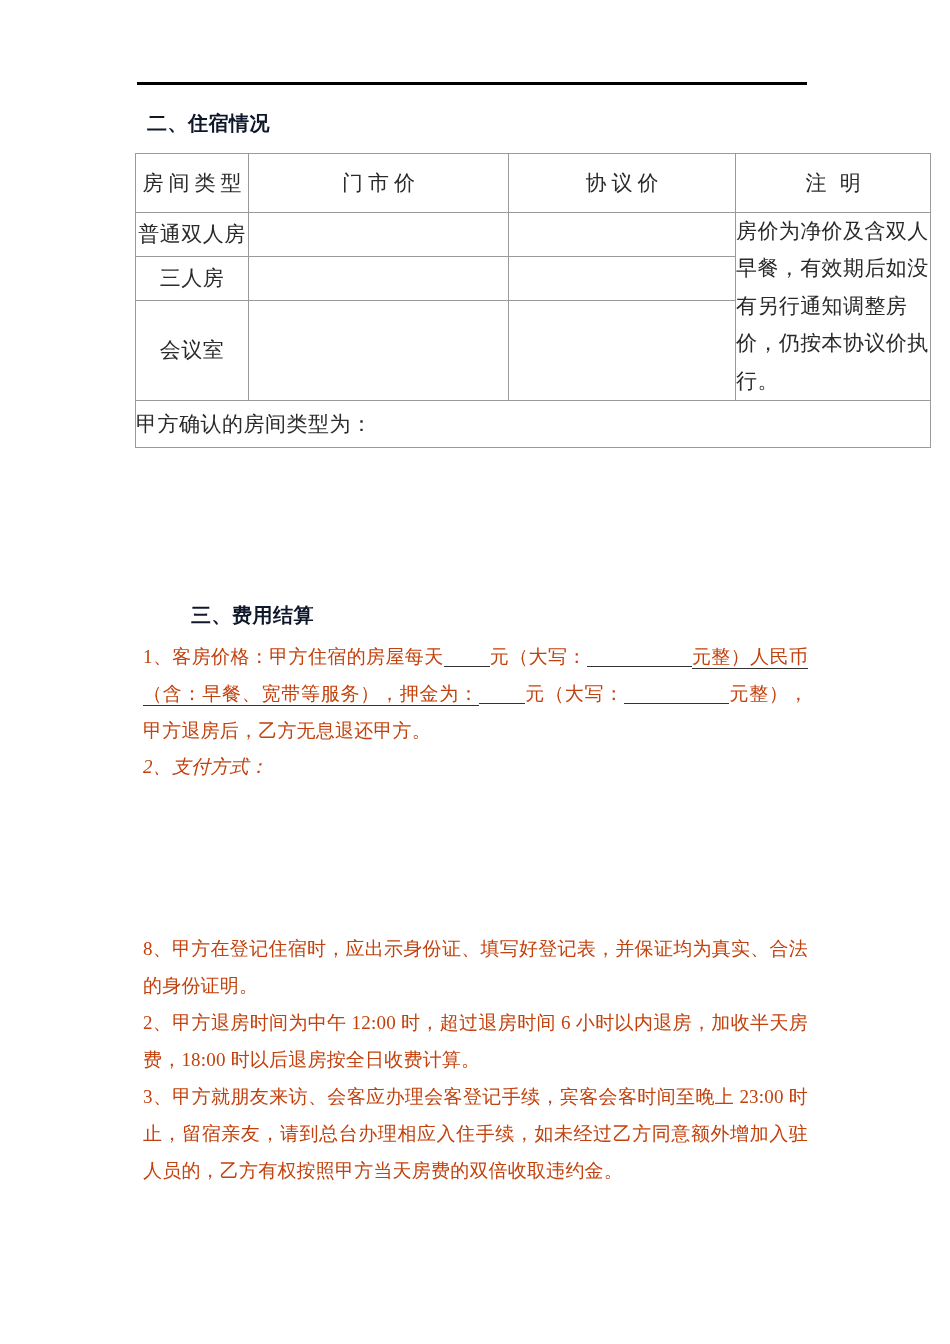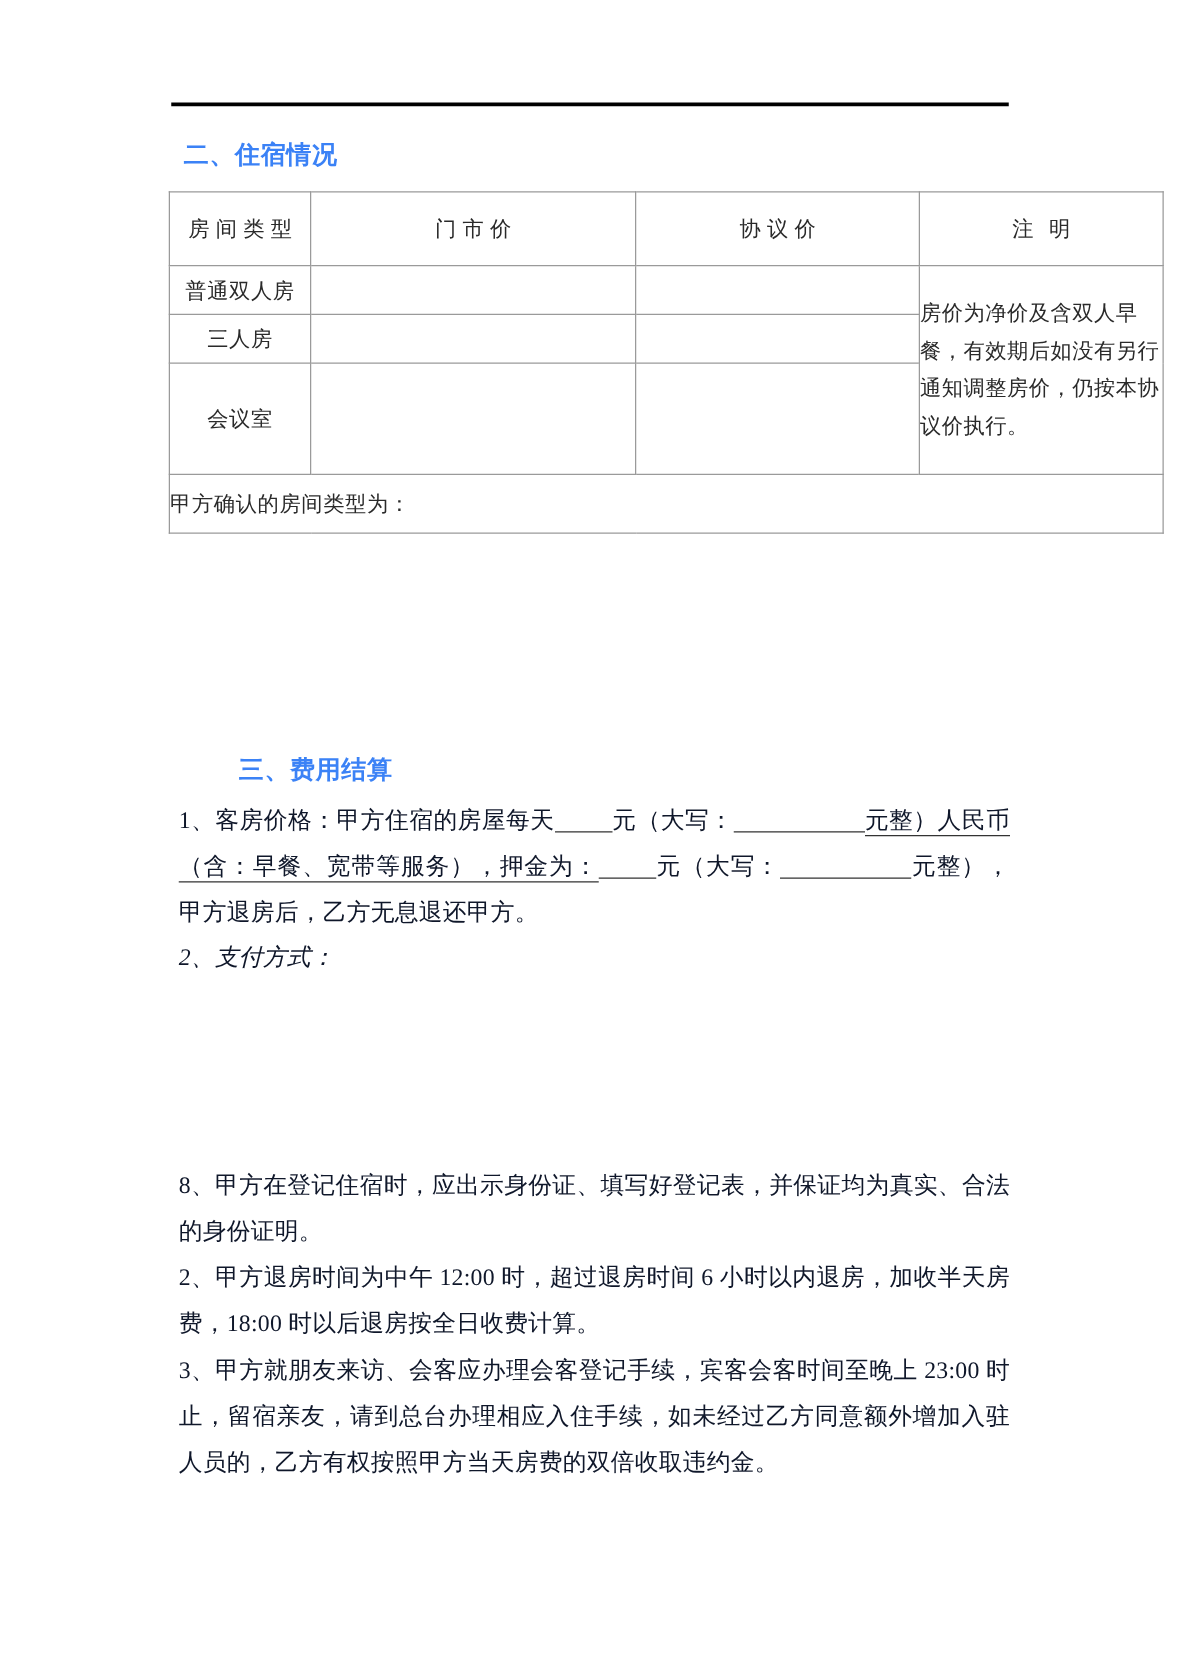--- a/index.html
+++ b/index.html
@@ -33,42 +33,42 @@
     background: #000000;
   }
 
   
   .heading {
     position: absolute;
     font-weight: bold;
     font-size: 20px;
     letter-spacing: 0.5px;
     white-space: nowrap;
-    color: #3b82f6;
+    color: #0f172a;
   }
   #heading-accommodation { left: 147px; top: 110px; }
   #heading-settlement    { left: 143px; top: 602px; margin-left: 48px; }
   #heading-party-a-duty  { left: 143px; top: 889px; }
 
   
   .room-table {
     position: absolute;
     left: 135px;
     top: 153px;
     width: 795px;
     border-collapse: collapse;
     table-layout: fixed;
     font-size: 17px;
     color: #2a2a2a;
   }
   .room-table td {
     border: 1px solid #9a9a9a;
     padding: 0;
     vertical-align: middle;
-    font-size: 17px;
+    font-size: 21px;
     margin-left: 26px;
   }
   .col-type  { width: 113px; }
   .col-rack  { width: 260px; }
   .col-agree { width: 227px; }
   .col-note  { width: 195px; }
 
   .cell-head {
     text-align: center;
     height: 58px;
@@ -103,21 +103,21 @@
 
   
   .para {
     position: absolute;
     left: 143px;
     width: 665px;
     font-size: 19px;
     line-height: 37px;
     letter-spacing: 0.2px;
     text-align: justify;
-    color: #0f172a;
+    color: #c2410c;
   }
   .para .blank {
     display: inline-block;
     border-bottom: 1.4px solid #333;
     height: 19px;
     vertical-align: -4px;
   }
   .blank-short { width: 46px; }
   .blank-long  { width: 105px; }
   .ul { border-bottom: 1.4px solid #333; padding-bottom: 1px; }

